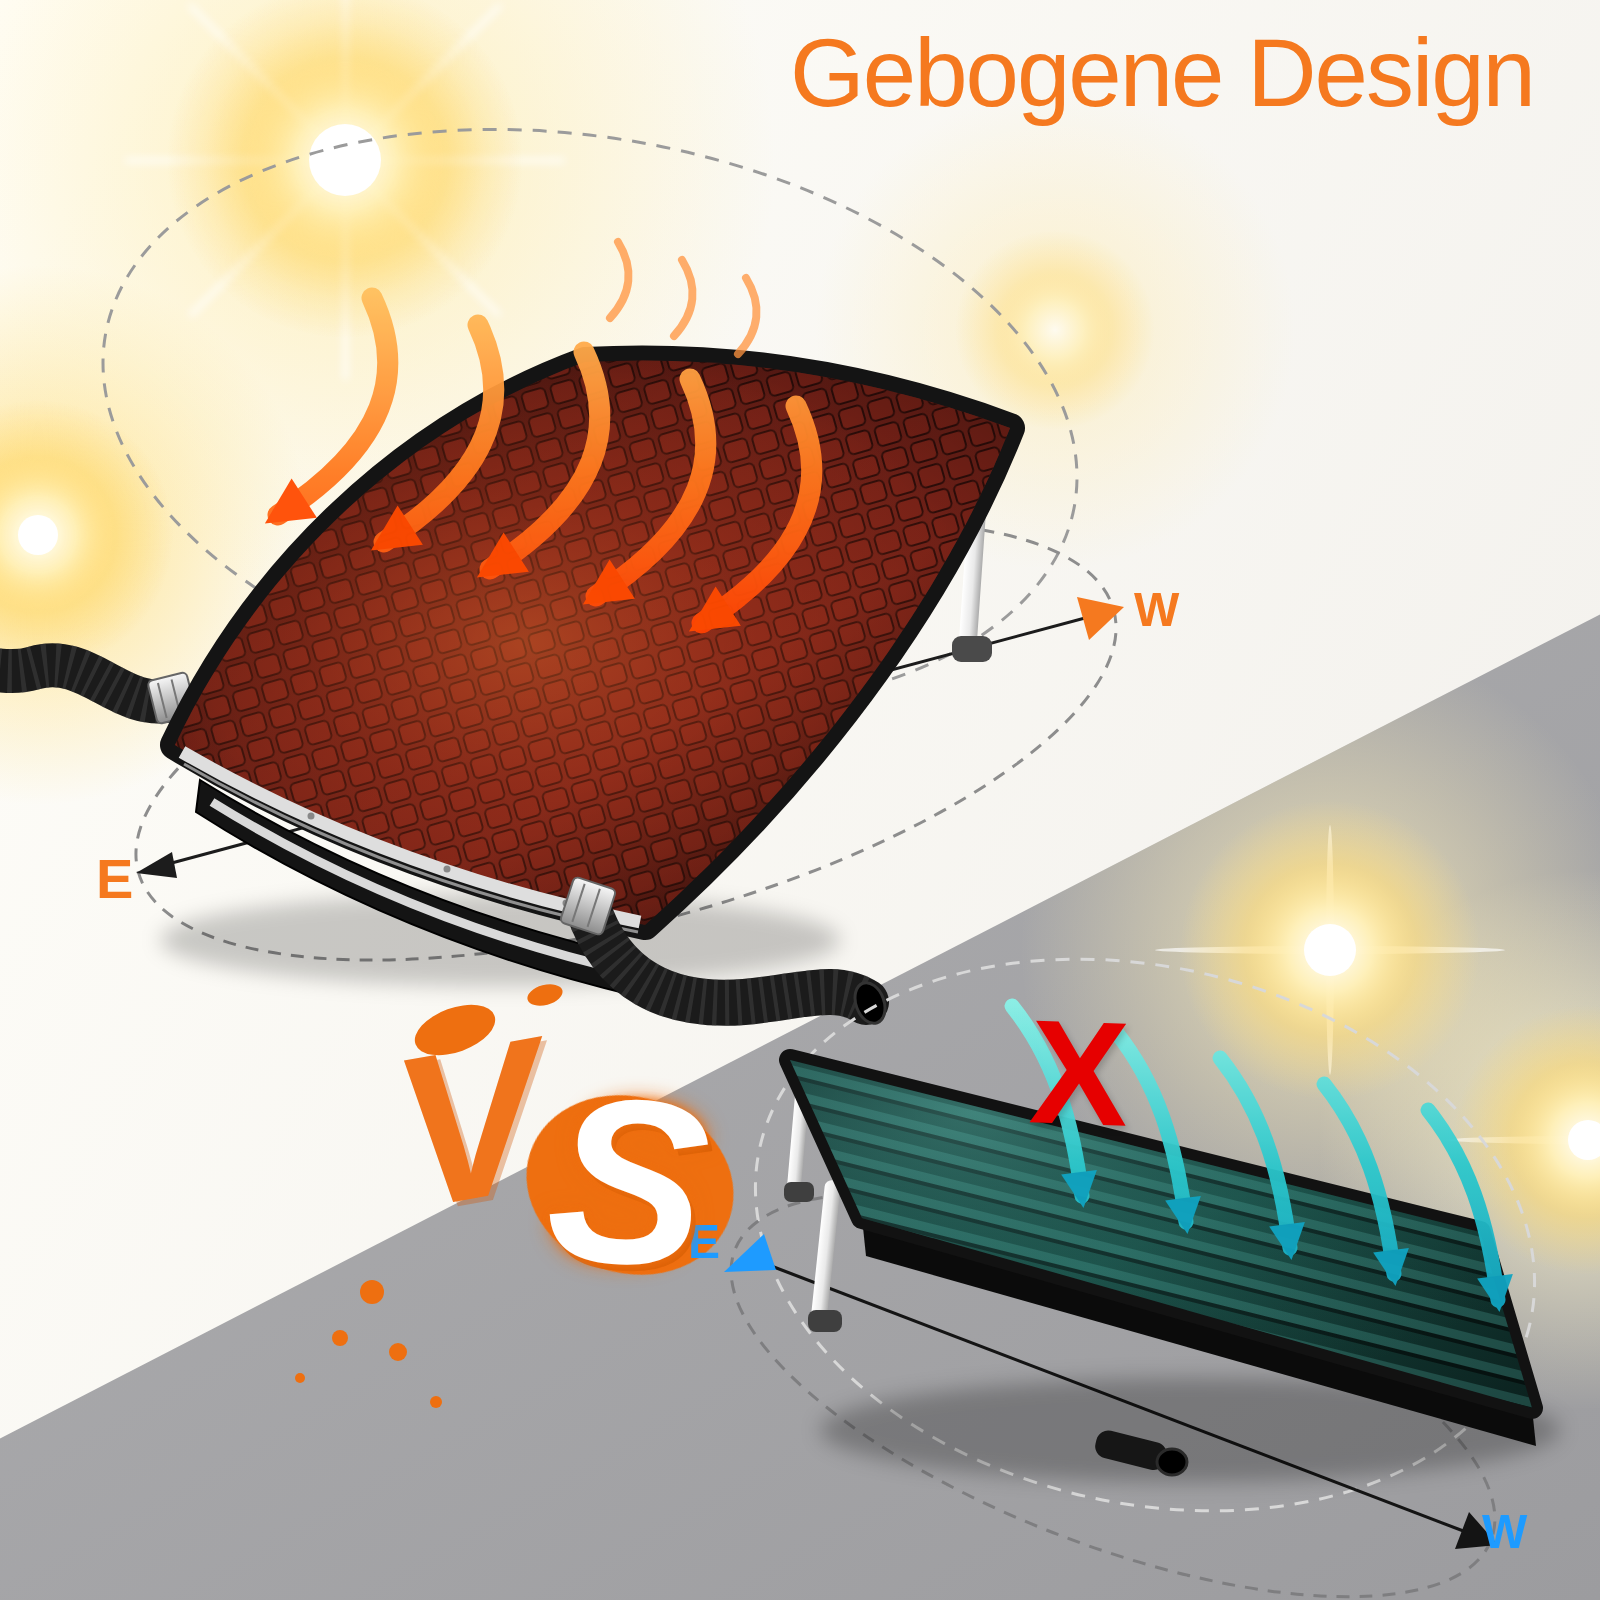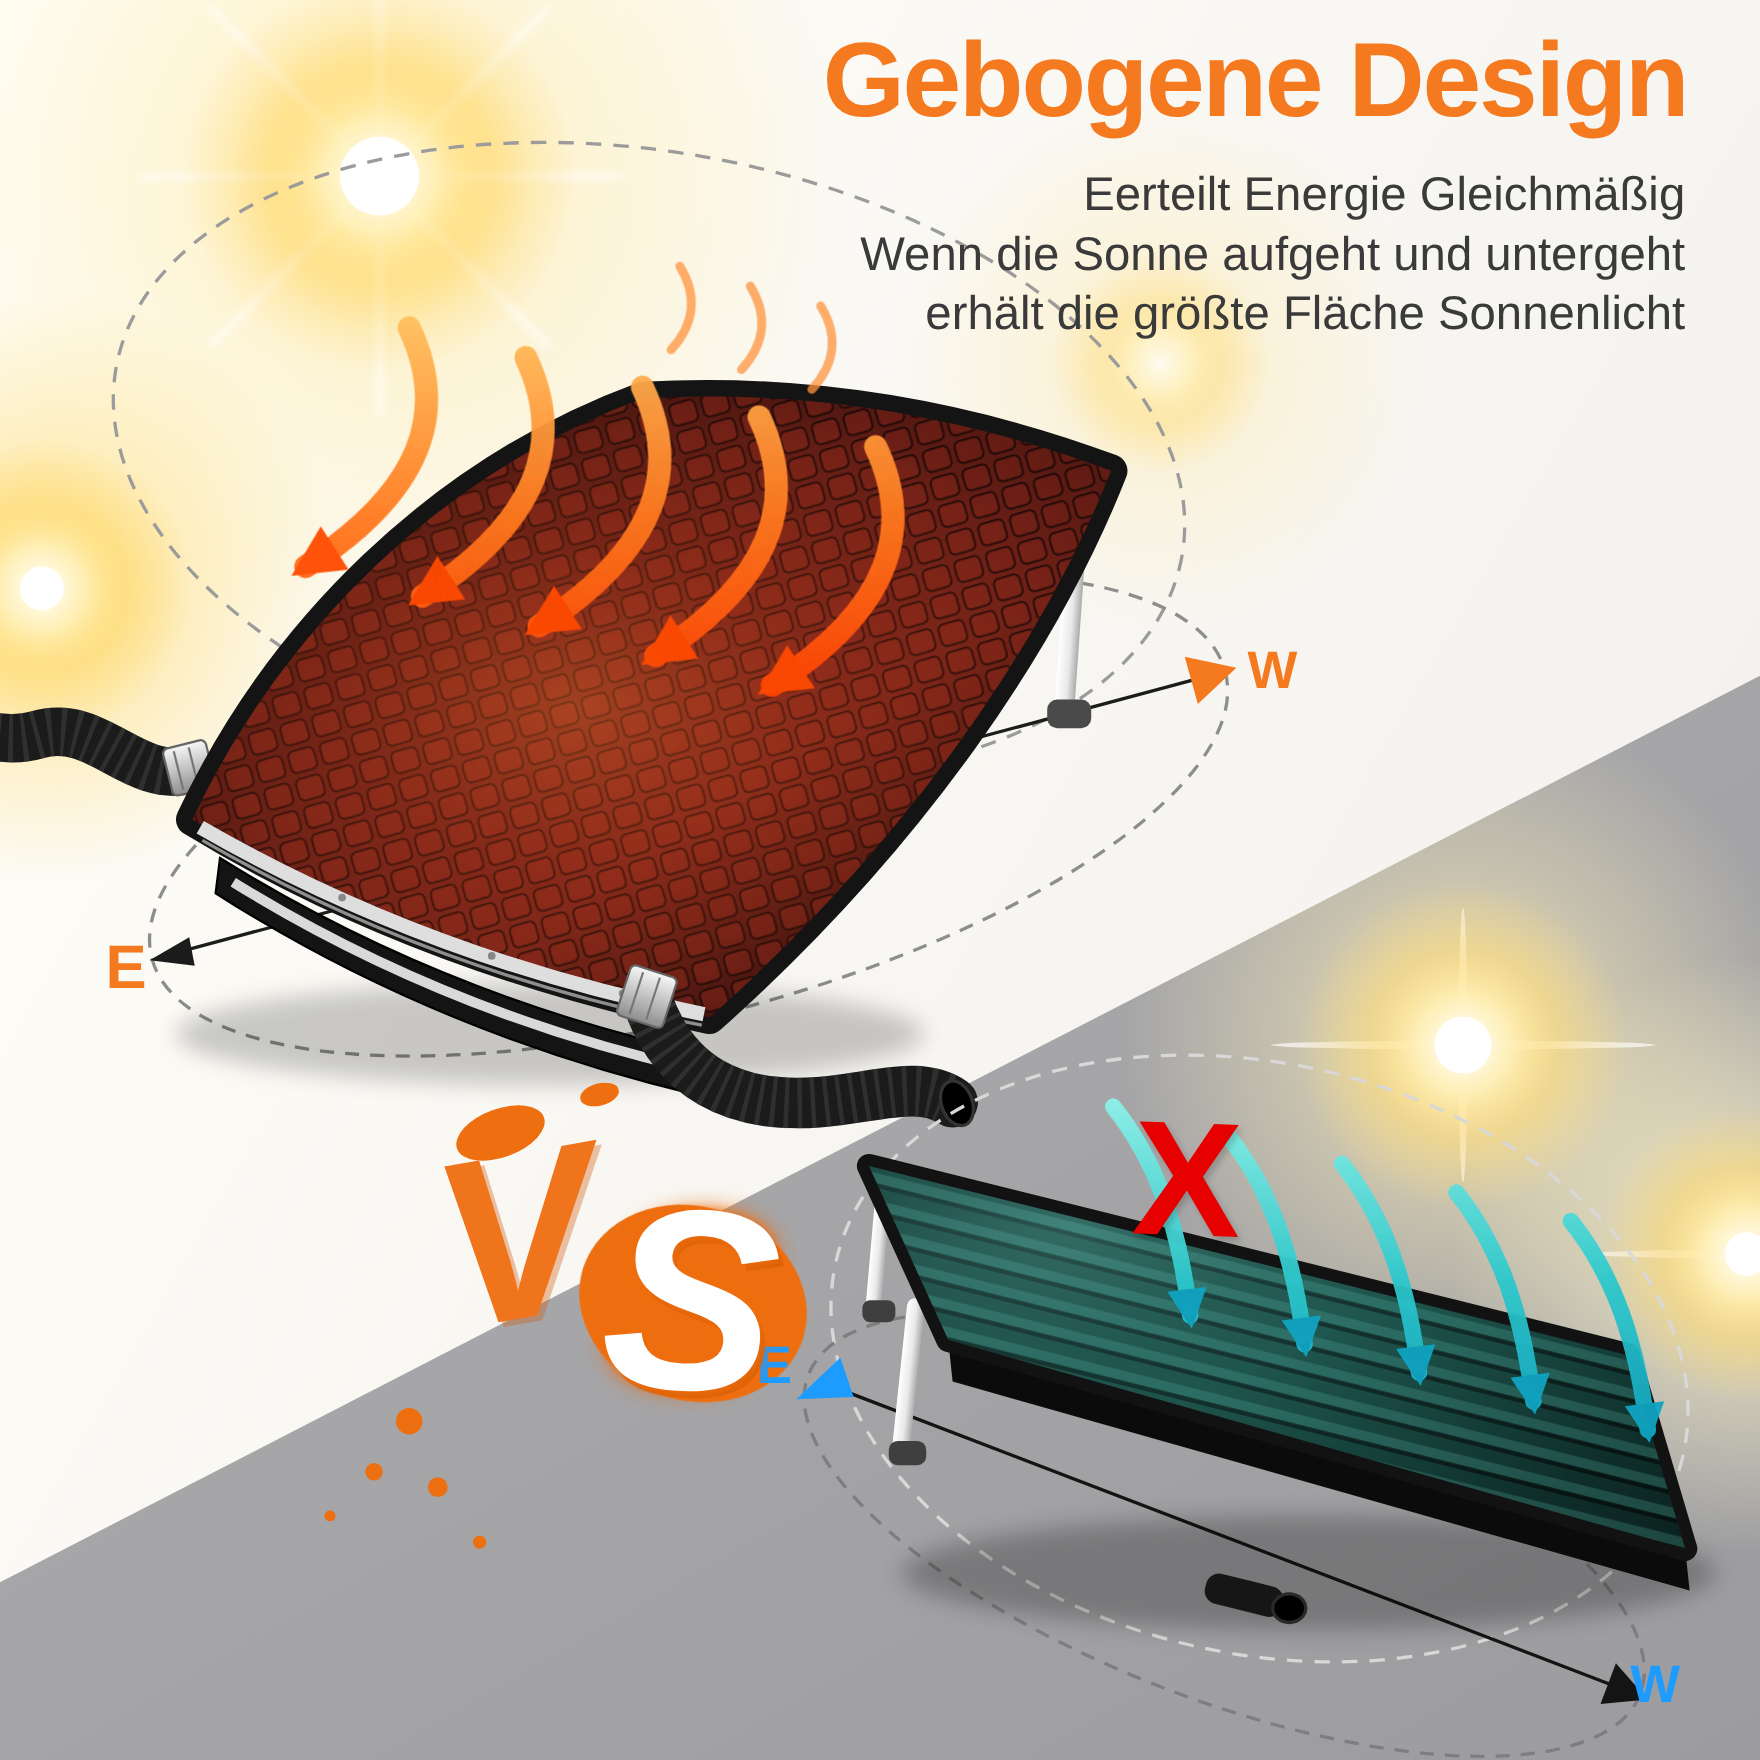--- a/index.html
+++ b/index.html
@@ -14,21 +14,21 @@
   }
   .bg-gray{
     position:absolute;inset:0;
     clip-path:polygon(100% 38.4%,100% 100%,0 100%,0 89.9%);
     background:
       radial-gradient(circle at 1330px 950px, rgba(255,248,214,.95) 0px, rgba(255,240,185,.4) 150px, rgba(255,255,255,0) 310px),
       radial-gradient(circle at 1588px 1140px, rgba(255,246,205,.9) 0px, rgba(255,255,255,0) 270px),
       linear-gradient(150deg,#b4b4b6,#9c9c9f);
   }
   svg.scene{position:absolute;inset:0;}
-  .headline{position:absolute;top:18px;right:66px;font-size:96px;font-weight:700;letter-spacing:-2px;color:#f5791f;white-space:nowrap;margin-left:27px;}
+  .headline{position:absolute;top:18px;right:66px;font-size:96px;font-weight:400;letter-spacing:-2px;color:#f5791f;white-space:nowrap;margin-left:27px;}
   .subtitle{position:absolute;top:150px;right:68px;text-align:right;font-size:43px;line-height:1.26;color:#3a3a3a;}
   .lbl{position:absolute;font-weight:700;white-space:nowrap;}
   .lbl-e-curved{left:96px;top:846px;font-size:56px;color:#f5791f;}
   .lbl-w-curved{left:1134px;top:582px;font-size:48px;color:#f5791f;}
   .lbl-x{left:1030px;top:988px;font-size:148px;color:#e60000;transform:rotate(2deg);text-shadow:3px 4px 6px rgba(0,0,0,.18);}
   .lbl-e-flat{left:688px;top:1214px;font-size:48px;color:#1e9bff;}
   .lbl-w-flat{left:1482px;top:1504px;font-size:48px;color:#1e9bff;}
   .vs{position:absolute;left:398px;top:988px;width:360px;height:360px;}
   .vs-v{position:absolute;left:0;top:12px;font-size:215px;font-weight:700;font-style:italic;color:#f0741c;
         transform:rotate(-10deg);text-shadow:4px 5px 0 rgba(205,85,8,.35);}
@@ -249,25 +249,20 @@
     <g opacity=".95">
       <path d="M 1012 1006 C 1052 1056 1072 1116 1082 1196" fill="none" stroke="url(#coolGrad)" stroke-width="15" stroke-linecap="round" marker-end="url(#coolHead)"></path>
       <path d="M 1116 1032 C 1156 1082 1176 1142 1186 1222" fill="none" stroke="url(#coolGrad)" stroke-width="15" stroke-linecap="round" marker-end="url(#coolHead)"></path>
       <path d="M 1220 1058 C 1260 1108 1280 1168 1290 1248" fill="none" stroke="url(#coolGrad)" stroke-width="15" stroke-linecap="round" marker-end="url(#coolHead)"></path>
       <path d="M 1324 1084 C 1364 1134 1384 1194 1394 1274" fill="none" stroke="url(#coolGrad)" stroke-width="15" stroke-linecap="round" marker-end="url(#coolHead)"></path>
       <path d="M 1428 1110 C 1468 1160 1488 1220 1498 1300" fill="none" stroke="url(#coolGrad)" stroke-width="15" stroke-linecap="round" marker-end="url(#coolHead)"></path>
     </g>
   </svg>
 
   <div class="headline">Gebogene Design</div>
-  <div class="subtitle">
-    <div>Eerteilt Energie Gleichmäßig</div>
-    <div>Wenn die Sonne aufgeht und untergeht</div>
-    <div>erhält die größte Fläche Sonnenlicht</div>
-  </div>
 
   <div class="lbl lbl-e-curved">E</div>
   <div class="lbl lbl-w-curved">W</div>
 
   <div class="lbl lbl-x">X</div>
   <div class="lbl lbl-e-flat">E</div>
   <div class="lbl lbl-w-flat">W</div>
 
   <div class="vs">
     <span class="vs-v">V</span>

